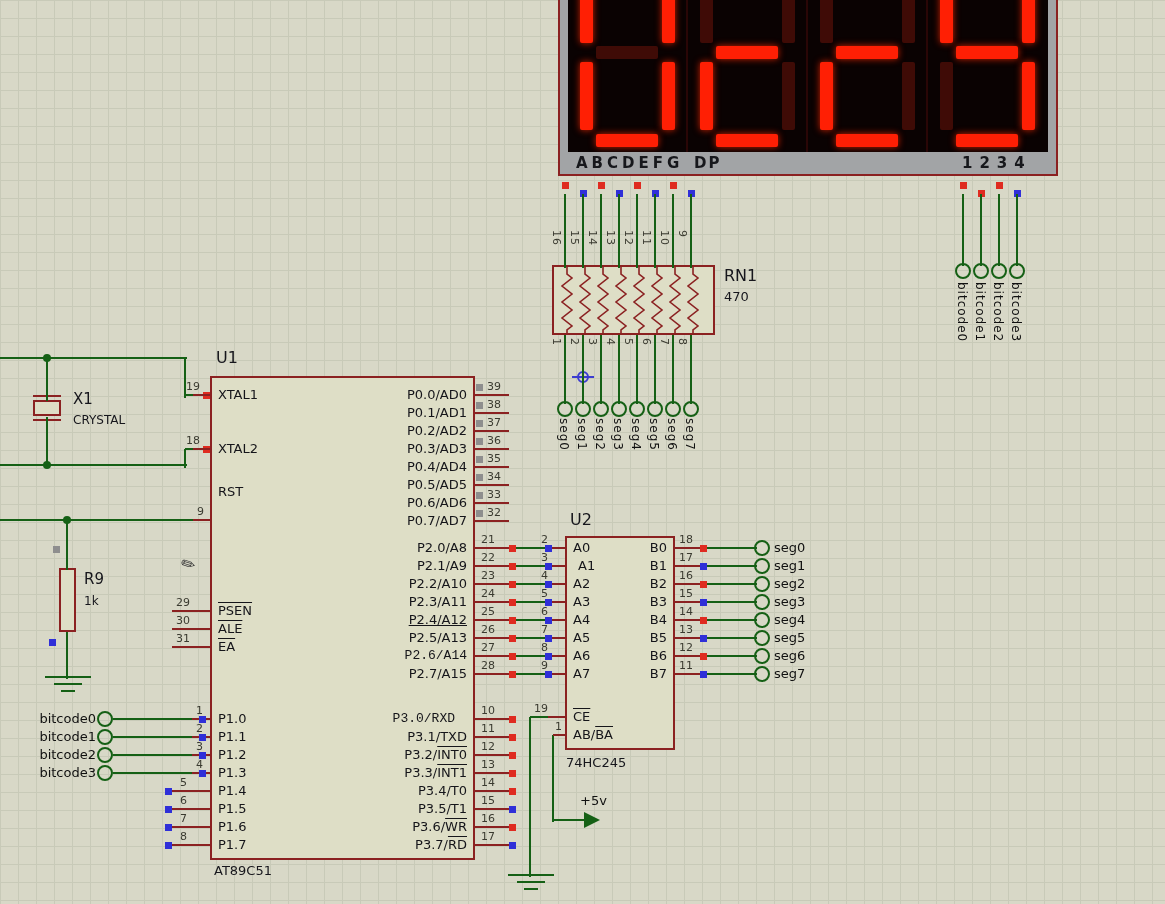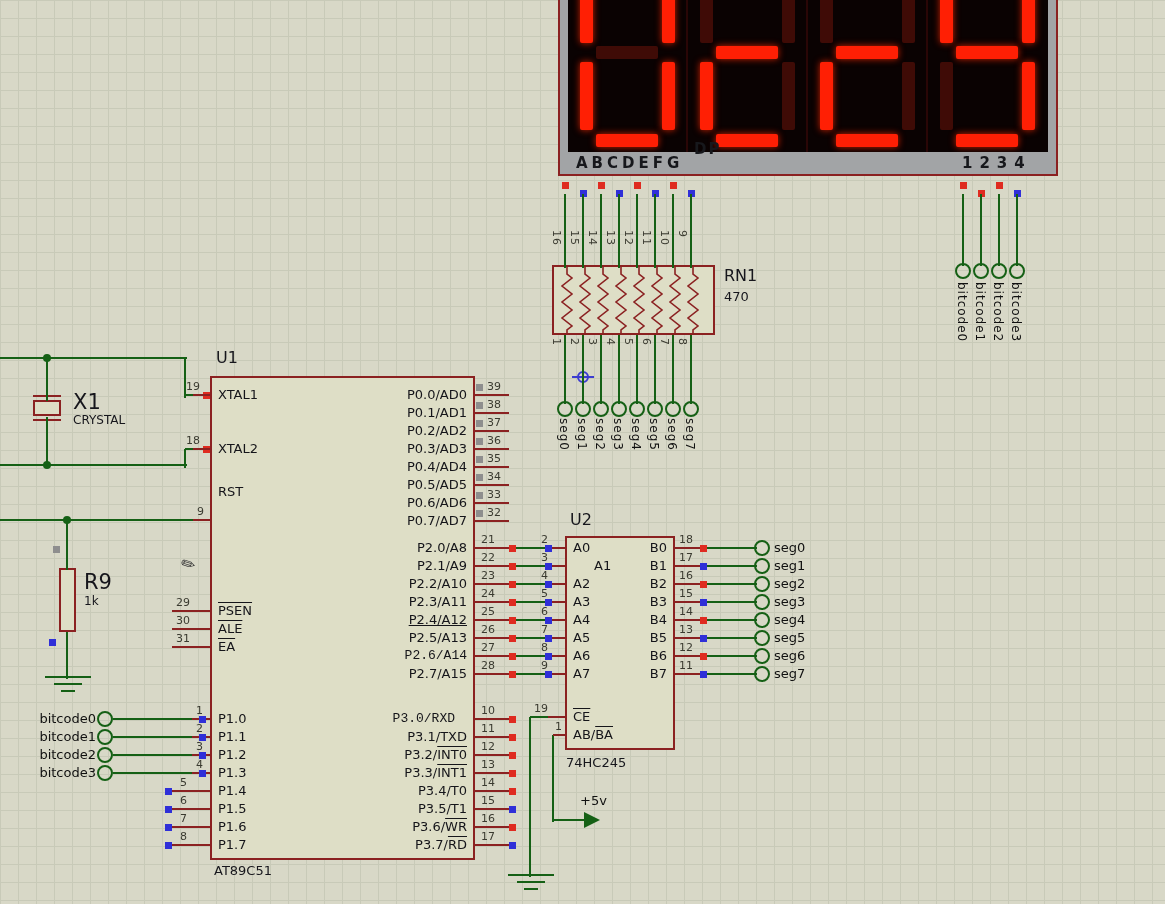--- a/index.html
+++ b/index.html
@@ -16,21 +16,21 @@
   .chip{position:absolute;background:var(--fill);border:2px solid var(--outline);box-sizing:border-box;}
   .sq{position:absolute;width:7px;height:7px;}
   .pin-num{position:absolute;font-size:11px;color:#3a3a30;white-space:nowrap;line-height:13px;}
   .pin-name{position:absolute;font-size:13px;color:#15151a;white-space:nowrap;line-height:16px;}
   .ov{text-decoration:overline;}
   .vnum{position:absolute;writing-mode:vertical-rl;font-size:11px;color:#3a3a30;letter-spacing:1px;}
   .vnet{position:absolute;writing-mode:vertical-rl;font-size:12px;color:#101010;letter-spacing:1px;}
   .net{position:absolute;font-size:13px;color:#101010;white-space:nowrap;line-height:16px;}
   .term{position:absolute;width:12px;height:12px;border:2px solid var(--wire);border-radius:50%;background:transparent;}
   .dot{position:absolute;width:8px;height:8px;background:var(--wire);border-radius:50%;}
-  .ref{position:absolute;font-size:21px;color:#16161c;white-space:nowrap;}
+  .ref{position:absolute;font-size:15px;color:#16161c;white-space:nowrap;}
   .val{position:absolute;font-size:13px;color:#16161c;white-space:nowrap;}
   
   #display{position:absolute;left:558px;top:-62px;width:500px;height:238px;
     background:#a2a4a6;border:2px solid var(--outline);box-sizing:border-box;}
   #display-screen{position:absolute;left:8px;top:0;width:480px;height:212px;background:#0a0202;overflow:hidden;}
   .digit-cell{position:absolute;top:0;width:120px;height:212px;box-sizing:border-box;}
   .seg{position:absolute;background:var(--seg-off);border-radius:2px;}
   .seg.lit{background:var(--seg-on);box-shadow:0 0 7px rgba(255,40,0,.8);}
   .strip-label{position:absolute;font-size:15px;font-weight:bold;color:#17181c;white-space:nowrap;}
   
@@ -76,21 +76,21 @@
         <div class="digit-cell" style="left: 360px;">
           <div class="seg lit" style="left: 12px; top: 35px; width: 13px; height: 68px;"></div>
           <div class="seg lit" style="left: 94px; top: 35px; width: 13px; height: 68px;"></div>
           <div class="seg lit" style="left: 28px; top: 106px; width: 62px; height: 13px;"></div>
           <div class="seg" style="left: 12px; top: 122px; width: 13px; height: 68px;"></div>
           <div class="seg lit" style="left: 94px; top: 122px; width: 13px; height: 68px;"></div>
           <div class="seg lit" style="left: 28px; top: 194px; width: 62px; height: 13px;"></div>
         </div>
       </div>
     <div class="strip-label" style="left:16px;top:214px;letter-spacing:4px;">ABCDEFG</div>
-    <div class="strip-label" style="left:134px;top:200px;letter-spacing:2px;">DP</div>
+    <div class="strip-label" style="left:134px;top:214px;letter-spacing:2px;">DP</div>
     <div class="strip-label" style="left:402px;top:214px;letter-spacing:7px;">1234</div>
   </div>
 
   <div class="chip" id="rn1-box" style="left:552px;top:265px;width:163px;height:70px;">
       <svg width="159" height="66" style="position:absolute;left:0;top:0">
         <polyline fill="none" stroke="#8b2121" stroke-width="1.6" points="13,0 13,7 18,11 8,19 18,27 8,35 18,43 8,51 18,59 13,63 13,66"></polyline>
         <polyline fill="none" stroke="#8b2121" stroke-width="1.6" points="31,0 31,7 36,11 26,19 36,27 26,35 36,43 26,51 36,59 31,63 31,66"></polyline>
         <polyline fill="none" stroke="#8b2121" stroke-width="1.6" points="49,0 49,7 54,11 44,19 54,27 44,35 54,43 44,51 54,59 49,63 49,66"></polyline>
         <polyline fill="none" stroke="#8b2121" stroke-width="1.6" points="67,0 67,7 72,11 62,19 72,27 62,35 72,43 62,51 72,59 67,63 67,66"></polyline>
         <polyline fill="none" stroke="#8b2121" stroke-width="1.6" points="85,0 85,7 90,11 80,19 90,27 80,35 90,43 80,51 90,59 85,63 85,66"></polyline>
@@ -379,21 +379,21 @@
     <div class="sq" style="left: 165px; top: 824px; background: rgb(47, 47, 216);"></div>
     <div class="pin-num" style="left: 180px; top: 812px;">7</div>
     <div class="pin-name" style="left: 218px; top: 819px;"><span>P1.6</span></div>
     <div class="stub" style="left: 172px; top: 844px; width: 40px; height: 2px;"></div>
     <div class="sq" style="left: 165px; top: 842px; background: rgb(47, 47, 216);"></div>
     <div class="pin-num" style="left: 180px; top: 830px;">8</div>
     <div class="pin-name" style="left: 218px; top: 837px;"><span>P1.7</span></div>
     <div class="pin-num" style="left: 541px; top: 533px;">2</div>
     <div class="pin-name" style="left: 573px; top: 540px;"><span>A0</span></div>
     <div class="pin-num" style="left: 541px; top: 551px;">3</div>
-    <div class="pin-name" style="left: 594px; top: 558px;"><span>A1</span></div>
+    <div class="pin-name" style="left: 578px; top: 558px;"><span>A1</span></div>
     <div class="pin-num" style="left: 541px; top: 569px;">4</div>
     <div class="pin-name" style="left: 573px; top: 576px;"><span>A2</span></div>
     <div class="pin-num" style="left: 541px; top: 587px;">5</div>
     <div class="pin-name" style="left: 573px; top: 594px;"><span>A3</span></div>
     <div class="pin-num" style="left: 541px; top: 605px;">6</div>
     <div class="pin-name" style="left: 573px; top: 612px;"><span>A4</span></div>
     <div class="pin-num" style="left: 541px; top: 623px;">7</div>
     <div class="pin-name" style="left: 573px; top: 630px;"><span>A5</span></div>
     <div class="pin-num" style="left: 541px; top: 641px;">8</div>
     <div class="pin-name" style="left: 573px; top: 648px;"><span>A6</span></div>

